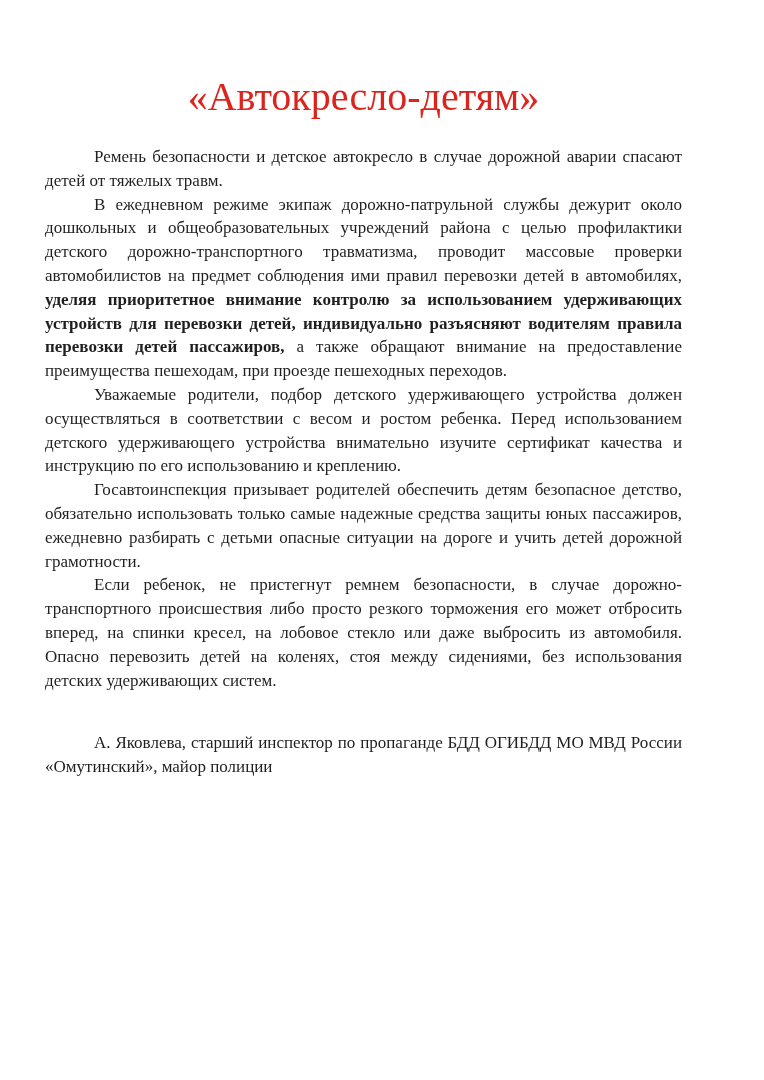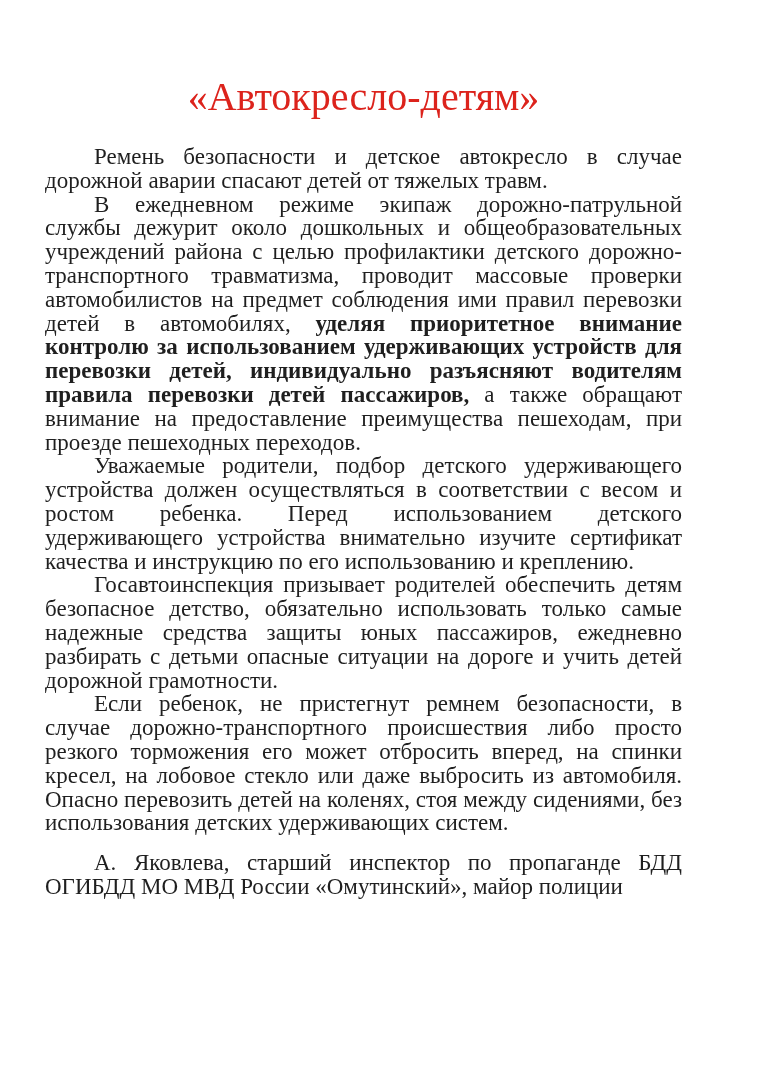--- a/index.html
+++ b/index.html
@@ -18,28 +18,28 @@
     overflow: hidden;
   }
   .title {
     font-size: 40px;
     font-weight: normal;
     line-height: 1.15;
     text-align: center;
     margin-bottom: 25px;
   }
   .para {
-    font-size: 23px;
+    font-size: 17px;
     line-height: 23.8px;
     text-align: justify;
     text-indent: 49px;
     color: #1f1f1f;
   }
   .bold { font-weight: bold; }
-  .signature { margin-top: 16px; }
+  .signature { margin-top: 39px; }
 </style>
 </head>
 <body>
 
 <div class="page" style="background: rgb(255, 255, 255); color: rgb(31, 31, 31);">
   <h1 class="title" style="color: rgb(220, 35, 28);">«Автокресло-детям»</h1>
 
   <div id="paragraphs">
       <p class="para"><span class="">Ремень безопасности и детское автокресло в случае дорожной аварии спасают детей от тяжелых травм.</span></p>
       <p class="para"><span class="">В ежедневном режиме экипаж дорожно-патрульной службы  дежурит около дошкольных и общеобразовательных учреждений района с целью профилактики детского дорожно-транспортного травматизма, проводит массовые проверки автомобилистов на предмет соблюдения ими правил перевозки детей в автомобилях, </span><span class="bold">уделяя приоритетное внимание контролю за использованием удерживающих устройств для перевозки детей, индивидуально разъясняют водителям правила перевозки детей пассажиров,</span><span class=""> а также обращают внимание на предоставление преимущества пешеходам, при проезде пешеходных переходов.</span></p>

